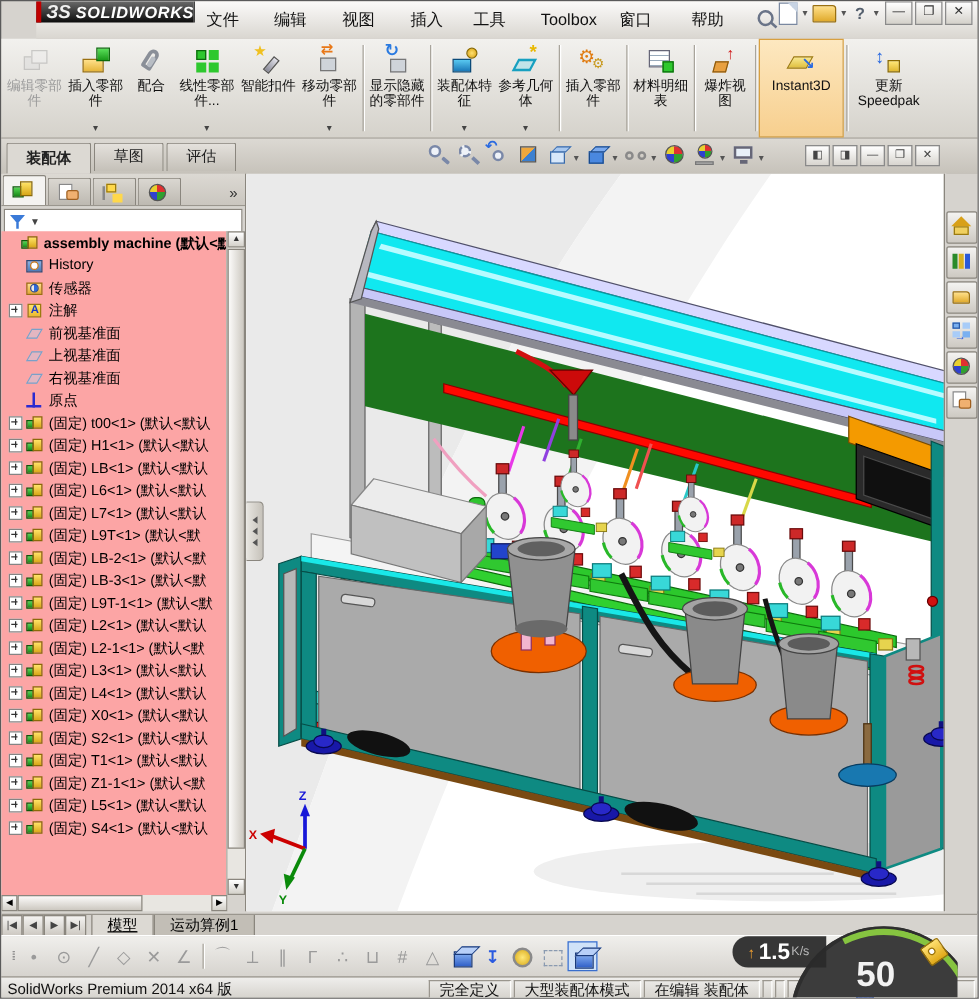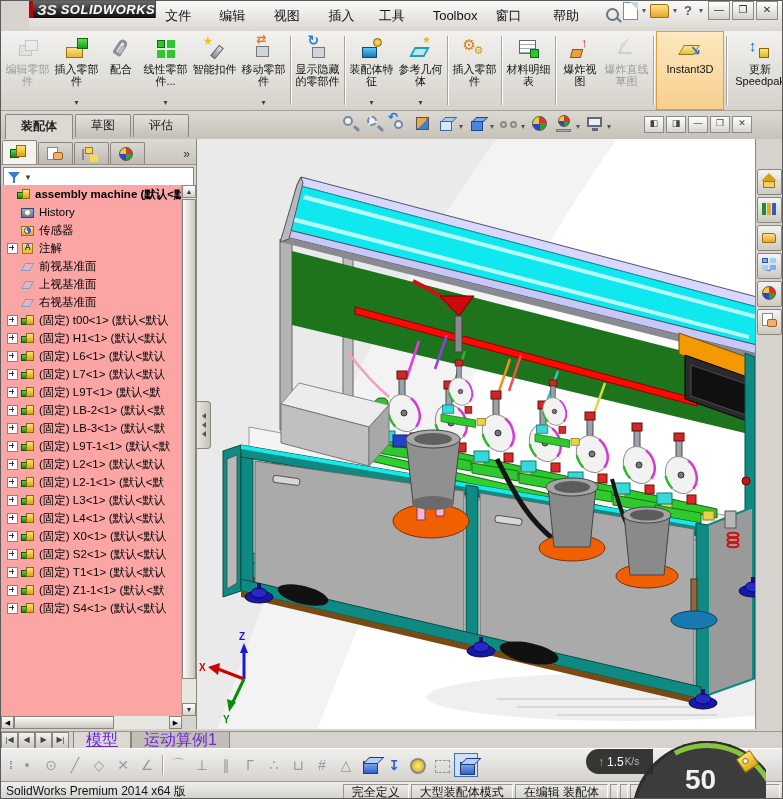--- a/index.html
+++ b/index.html
@@ -178,21 +178,21 @@
   .i-tp-folder::before{left:2px;top:5px;width:14px;height:10px;background:linear-gradient(#ffe08a,#e0aa2c);border:1px solid #9a7010;border-radius:1px 3px 1px 1px;}
   .i-tp-palette::before{left:2px;top:2px;width:6px;height:5px;background:#7ab0f0;border:1px solid #2a5aa8;box-shadow:8px 0 0 #a8ccf8,0 7px 0 #a8ccf8,8px 7px 0 #7ab0f0;}
   .i-tp-palette::after{content:"→";left:4px;top:8px;color:#2a5ae0;font-size:9px;font-weight:bold;}
   .i-tp-wheel::before{left:2px;top:2px;width:14px;height:14px;border-radius:50%;border:1px solid #555;
       background:conic-gradient(#e03030 0 25%,#30a030 0 50%,#3040d0 0 75%,#e8d030 0);}
   .i-tp-props::before{left:2px;top:1px;width:11px;height:13px;background:#fff;border:1px solid #888;}
   .i-tp-props::after{left:7px;top:7px;width:10px;height:8px;background:#f0b070;border:1px solid #a06020;border-radius:2px;}
   
   .modeltabs{position:absolute;left:0;right:0;top:730px;height:17px;background:#d6d3ce;border-top:1px solid #9a968e;display:flex;align-items:stretch;}
   .navbtn{width:17px;border:1px solid #8a867e;background:linear-gradient(#f4f3f1,#cdc9c2);font-size:8px;line-height:14px;text-align:center;color:#444;box-sizing:border-box;}
-  .mtab{padding:0 12px;font-size:16px;line-height:16px;border:1px solid #8a867e;border-top:none;background:#c2beb6;color:#6d28d9;}
+  .mtab{padding:0 12px;font-size:12px;line-height:16px;border:1px solid #8a867e;border-top:none;background:#c2beb6;color:#000000;}
   .mtab.st-active{background:#dcd9d3;text-decoration:underline;}
   
   .sketchbar{position:absolute;left:0;right:0;top:747px;height:33px;background:linear-gradient(#f0efec,#d6d3ce);
              border-top:1px solid #fff;display:flex;align-items:center;padding-left:4px;box-sizing:border-box;}
   .sk{width:24px;height:24px;display:flex;align-items:center;justify-content:center;font-size:14px;color:#9a9a9a;position:relative;}
   .sk.st-handle{width:10px;font-size:10px;color:#888;letter-spacing:-2px;}
   .sk.st-sep{width:7px;}
   .sk.st-sep::before{content:"";width:1px;height:20px;background:#a8a49b;box-shadow:1px 0 0 #fff;}
   .sk.st-cube::before{content:"";width:13px;height:11px;background:linear-gradient(#8ab4f4,#3060c8);border:1px solid #1a3a7a;position:absolute;left:5px;top:8px;}
   .sk.st-cube::after{content:"";width:13px;height:5px;background:#b8d0f8;border:1px solid #1a3a7a;position:absolute;left:8px;top:4px;transform:skewX(-45deg);}
@@ -214,21 +214,21 @@
   
   .overlay{position:absolute;right:16px;bottom:0;width:186px;height:62px;z-index:50;overflow:hidden;pointer-events:auto;}
   .gauge{position:absolute;left:52px;top:5px;width:150px;height:150px;border-radius:50%;background:#3c3c3c;
          box-shadow:inset 0 0 0 3px #2e2e2e;}
   .gauge::before{content:"";position:absolute;inset:2px;border-radius:50%;border:5px solid transparent;
          border-top-color:#86c440;border-right-color:#86c440;transform:rotate(18deg);}
   .gauge-num{position:absolute;left:105px;top:28px;color:#f2f2f2;font-size:28px;font-weight:bold;z-index:2;}
   .speedpill{position:absolute;left:6px;top:13px;height:25px;background:rgba(42,42,42,.94);border-radius:13px 0 0 13px;
              display:flex;align-items:center;padding:0 14px 0 12px;color:#fff;z-index:3;}
   .speedpill .arrow{color:#f0a030;font-size:12px;margin-right:3px;}
-  .speedpill .val{font-size:12px;font-weight:normal;}
+  .speedpill .val{font-size:18px;font-weight:bold;}
   .speedpill .unit{font-size:10px;color:#b8b8b8;margin-left:1px;}
   .tag{position:absolute;right:10px;top:17px;width:15px;height:15px;background:linear-gradient(#ffe070,#e0a818);
        border:1px solid #9a7208;border-radius:2px;transform:rotate(-35deg);z-index:4;}
   .tag::before{content:"";position:absolute;left:3px;top:3px;width:4px;height:4px;border-radius:50%;background:#fff;border:1px solid #9a7208;}
 </style>
 </head>
 <body>
 
 <div class="app" data-name="solidworks-window">
 
@@ -347,25 +347,20 @@
 
         </div>
         <div class="rsep" data-name="ribbon-separator"></div>
 
         <div class="rbtn" data-name="exploded-view-button">
           <span class="ric i-r-explode" data-name="ribbon-button-icon"></span>
           <span class="rlabel">爆炸视图</span>
 
         </div>
 
-        <div class="rbtn st-disabled" data-name="explode-line-sketch-button">
-          <span class="ric i-r-explline" data-name="ribbon-button-icon"></span>
-          <span class="rlabel">爆炸直线草图</span>
-
-        </div>
         <div class="rsep" data-name="ribbon-separator"></div>
 
         <div class="rbtn st-active" data-name="instant3d-button">
           <span class="ric i-r-instant" data-name="ribbon-button-icon"></span>
           <span class="rlabel">Instant3D</span>
 
         </div>
         <div class="rsep" data-name="ribbon-separator"></div>
 
         <div class="rbtn" data-name="update-speedpak-button">
@@ -520,33 +515,43 @@
           <span class="ticon i-t-plane" data-name="tree-item-icon"></span>
           <span data-name="tree-item-label">上视基准面</span>
         </div>
 
         <div class="trow" data-name="tree-row">
           <span class="plus" data-name="expand-plus-icon" style="visibility: hidden;"></span>
           <span class="ticon i-t-plane" data-name="tree-item-icon"></span>
           <span data-name="tree-item-label">右视基准面</span>
         </div>
 
+        <div class="trow" data-name="tree-row">
+          <span class="plus" data-name="expand-plus-icon" style="visibility: hidden;"></span>
+          <span class="ticon i-t-origin" data-name="tree-item-icon"></span>
+          <span data-name="tree-item-label">原点</span>
+        </div>
 
         <div class="trow" data-name="tree-row">
           <span class="plus" data-name="expand-plus-icon"></span>
           <span class="ticon i-t-part" data-name="tree-item-icon"></span>
           <span data-name="tree-item-label">(固定) t00&lt;1&gt; (默认&lt;默认</span>
         </div>
 
         <div class="trow" data-name="tree-row">
           <span class="plus" data-name="expand-plus-icon"></span>
           <span class="ticon i-t-part" data-name="tree-item-icon"></span>
           <span data-name="tree-item-label">(固定) H1&lt;1&gt; (默认&lt;默认</span>
         </div>
 
+        <div class="trow" data-name="tree-row">
+          <span class="plus" data-name="expand-plus-icon"></span>
+          <span class="ticon i-t-part" data-name="tree-item-icon"></span>
+          <span data-name="tree-item-label">(固定) LB&lt;1&gt; (默认&lt;默认</span>
+        </div>
 
         <div class="trow" data-name="tree-row">
           <span class="plus" data-name="expand-plus-icon"></span>
           <span class="ticon i-t-part" data-name="tree-item-icon"></span>
           <span data-name="tree-item-label">(固定) L6&lt;1&gt; (默认&lt;默认</span>
         </div>
 
         <div class="trow" data-name="tree-row">
           <span class="plus" data-name="expand-plus-icon"></span>
           <span class="ticon i-t-part" data-name="tree-item-icon"></span>
@@ -621,20 +626,25 @@
           <span class="ticon i-t-part" data-name="tree-item-icon"></span>
           <span data-name="tree-item-label">(固定) T1&lt;1&gt; (默认&lt;默认</span>
         </div>
 
         <div class="trow" data-name="tree-row">
           <span class="plus" data-name="expand-plus-icon"></span>
           <span class="ticon i-t-part" data-name="tree-item-icon"></span>
           <span data-name="tree-item-label">(固定) Z1-1&lt;1&gt; (默认&lt;默</span>
         </div>
 
+        <div class="trow" data-name="tree-row">
+          <span class="plus" data-name="expand-plus-icon"></span>
+          <span class="ticon i-t-part" data-name="tree-item-icon"></span>
+          <span data-name="tree-item-label">(固定) L5&lt;1&gt; (默认&lt;默认</span>
+        </div>
 
         <div class="trow" data-name="tree-row">
           <span class="plus" data-name="expand-plus-icon"></span>
           <span class="ticon i-t-part" data-name="tree-item-icon"></span>
           <span data-name="tree-item-label">(固定) S4&lt;1&gt; (默认&lt;默认</span>
         </div>
       </div>
     <div class="vscroll" data-name="tree-vertical-scrollbar">
       <div class="sbtn" data-name="scroll-up-icon">▲</div>
       <div class="vthumb" data-name="vertical-scroll-thumb"></div>

